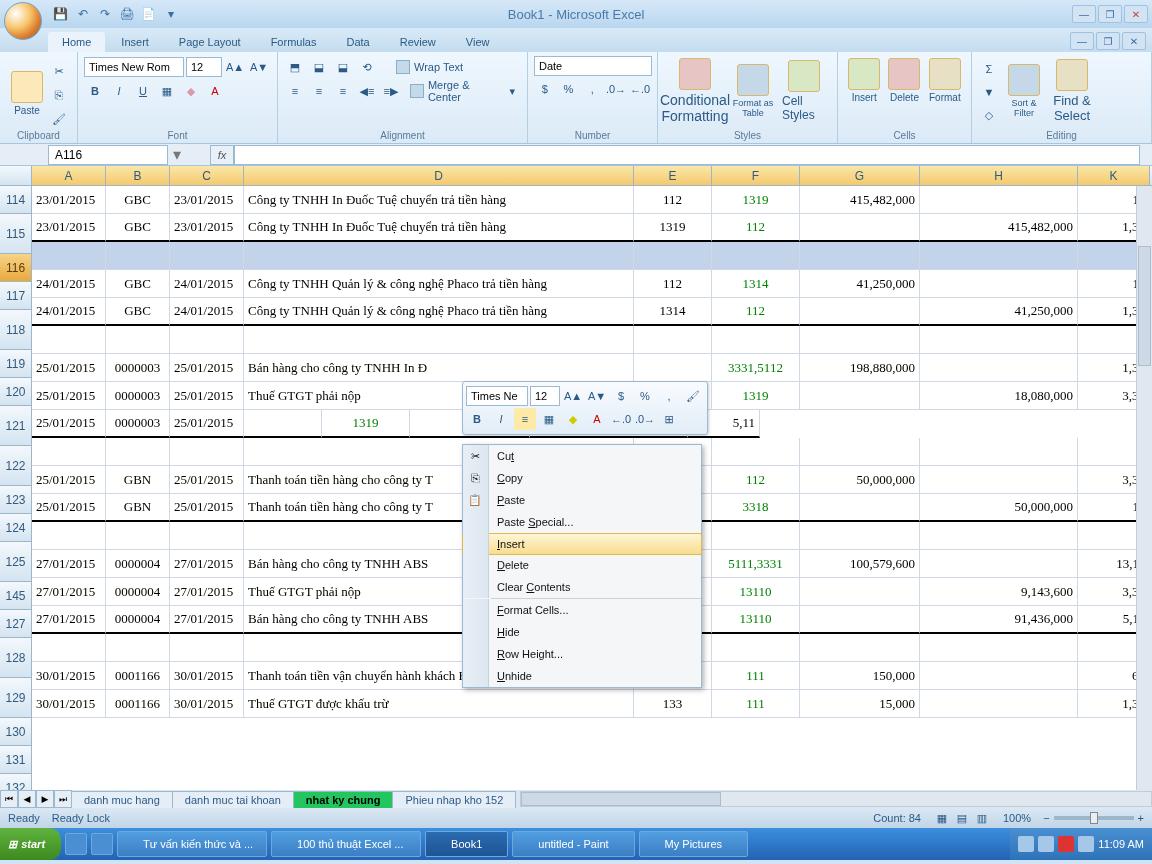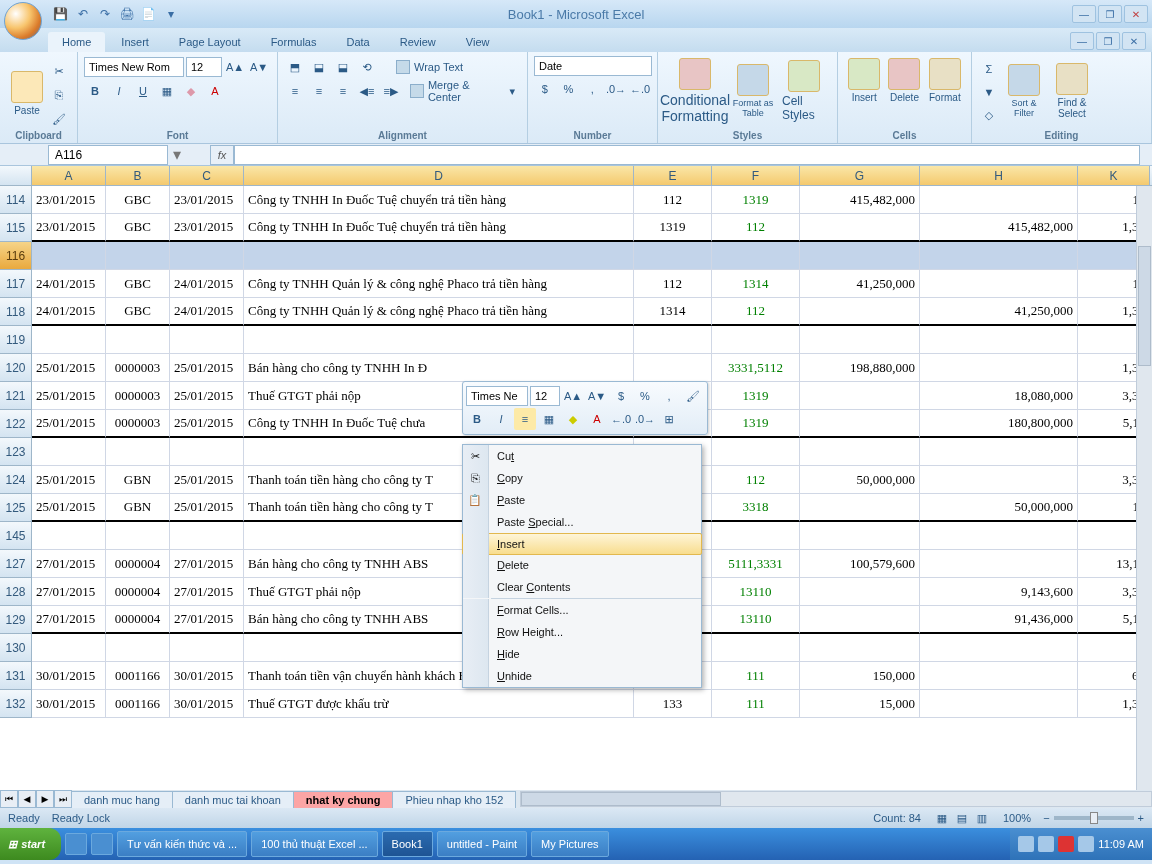--- a/index.html
+++ b/index.html
@@ -16,21 +16,21 @@
 
 
 .tabs { height: 24px; background: linear-gradient(#d9eaf7, #c4dcef); display: flex; align-items: flex-end; padding-left: 48px; gap: 2px; }
 .tab { padding: 4px 14px; font-size: 11px; color: #2b5a86; cursor: pointer; border-radius: 3px 3px 0 0; }
 .tab.active { background: #eaf3fb; color: #2b5a86; }
 .tabs .win-btns { margin-left: auto; margin-right: 6px; margin-bottom: 2px; }
 
 
 .ribbon { height: 92px; background: linear-gradient(#eff7fe, #dbeaf7); display: flex; border-bottom: 1px solid #a9c5dd; }
 .ribbon-group { border-right: 1px solid #b4cee2; padding: 4px 6px; display: flex; flex-direction: column; position: relative; }
-.ribbon-group-label { position: absolute; bottom: 2px; left: 0; right: 0; text-align: center; font-size: 10px; color: #5a7a96; font-weight: bold; }
+.ribbon-group-label { position: absolute; bottom: 2px; left: 0; right: 0; text-align: center; font-size: 10px; color: #5a7a96; }
 .ribbon-big-btn { width: 42px; display: flex; flex-direction: column; align-items: center; justify-content: center; font-size: 10px; color: #2b5a86; padding: 2px; }
 .ribbon-big-btn .ico { width: 32px; height: 32px; background: #fce8b8; border: 1px solid #d9b86a; border-radius: 3px; margin-bottom: 2px; }
 .ribbon-row { display: flex; gap: 2px; align-items: center; margin-bottom: 2px; }
 .ribbon-small-btn { width: 22px; height: 22px; border: 1px solid transparent; display: flex; align-items: center; justify-content: center; font-size: 11px; color: #2b5a86; border-radius: 2px; }
 .ribbon-combo { height: 20px; border: 1px solid #9ab9d3; background: #fff; font-size: 11px; padding: 0 4px; }
 .ribbon-label-btn { height: 22px; padding: 0 6px; font-size: 11px; color: #2b5a86; display: flex; align-items: center; gap: 4px; }
 .ribbon-label-btn .sico { width: 14px; height: 14px; background: #c5dae9; border: 1px solid #8baecb; }
 
 
 .formula-bar { height: 22px; background: #e5eef7; border-bottom: 1px solid #a9c5dd; display: flex; align-items: center; }
@@ -38,21 +38,21 @@
 .fx-btn { width: 24px; height: 20px; border: 1px solid #9ab9d3; background: #e8f0f8; margin-left: 24px; display: flex; align-items: center; justify-content: center; font-style: italic; font-size: 11px; color: #555; }
 .formula-input { flex: 1; height: 20px; border: 1px solid #9ab9d3; background: #fff; margin-right: 12px; }
 
 
 .grid-wrap { position: relative; height: 624px; background: #fff; overflow: hidden; }
 .col-headers { display: flex; height: 20px; background: linear-gradient(#f3f8fc, #d4e4f1); border-bottom: 1px solid #9eb6c9; }
 .select-all { width: 32px; border-right: 1px solid #9eb6c9; background: linear-gradient(#f3f8fc, #d4e4f1); }
 .col-h { border-right: 1px solid #9eb6c9; text-align: center; font-size: 12px; color: #335a7d; display: flex; align-items: center; justify-content: center; background: linear-gradient(#fae7a8, #f4c96e); }
 .grid-body { display: flex; }
 .row-headers { width: 32px; }
-.row-h { height: 28px; border-bottom: 1px solid #9eb6c9; border-right: 1px solid #9eb6c9; background: linear-gradient(#f3f8fc, #d4e4f1); display: flex; align-items: center; justify-content: center; font-size: 12px; color: #335a7d; }
+.row-h { height: 40px; border-bottom: 1px solid #9eb6c9; border-right: 1px solid #9eb6c9; background: linear-gradient(#f3f8fc, #d4e4f1); display: flex; align-items: center; justify-content: center; font-size: 12px; color: #335a7d; }
 .row-h.sel { background: linear-gradient(#f6d488, #e9a93e); color: #5a3d0e; }
 .cells { flex: 1; position: relative; }
 .cell-row { display: flex; height: 28px; }
 .cell { border-right: 1px solid #d0d7e5; border-bottom: 1px solid #d0d7e5; font-size: 13px; font-family: "Times New Roman", serif; padding: 2px 4px; white-space: nowrap; overflow: hidden; display: flex; align-items: center; color: #000; }
 .cell.center { justify-content: center; }
 .cell.right { justify-content: flex-end; }
 .cell.green { color: #008000; }
 .cell-row.sel .cell { background: #c3d4ea; }
 .cell-row.bb .cell { border-bottom: 2px solid #000; }
 
@@ -64,36 +64,36 @@
 .cm-item .ci { width: 26px; height: 22px; display: flex; align-items: center; justify-content: center; font-size: 11px; background: linear-gradient(to right, #e8eef5, #dde7f0); border-right: 1px solid #c5d3e0; }
 .cm-item .lbl { padding-left: 8px; }
 .cm-item.hover { background: linear-gradient(#fef5d8, #f8dd8e); border: 1px solid #e2b84e; border-radius: 2px; margin: -1px; }
 .cm-sep { height: 1px; background: #c5d3e0; margin-left: 28px; }
 
 
 .sheet-tabs-bar { height: 18px; background: #dde7f0; display: flex; align-items: center; font-size: 11px; }
 .sheet-nav { display: flex; }
 .sheet-nav-btn { width: 18px; height: 18px; border: 1px solid #9ab9d3; background: #e8eef5; display: flex; align-items: center; justify-content: center; font-size: 9px; }
 .sheet-tab { padding: 2px 12px; background: #e5eef7; border: 1px solid #9ab9d3; border-bottom: none; margin-left: -1px; color: #2b5a86; }
-.sheet-tab.active { background: #fca5a5; font-weight: bold; color: #000; }
+.sheet-tab.active { background: #22c55e; font-weight: bold; color: #000; }
 .hscroll { flex: 1; height: 16px; background: #e0e7ee; margin-left: 4px; border: 1px solid #c0ccda; position: relative; }
 .hscroll .thumb { position: absolute; left: 0; top: 0; bottom: 0; width: 200px; background: #cdd9e6; border: 1px solid #aebccb; }
 
 
 .status-bar { height: 20px; background: linear-gradient(#dbe8f4, #c0d5e7); display: flex; align-items: center; font-size: 11px; color: #2b5a86; padding: 0 8px; gap: 12px; }
 .status-bar .spacer { flex: 1; }
 .zoom-ctl { display: flex; align-items: center; gap: 4px; }
 .zoom-slider { width: 80px; height: 4px; background: #9eb6c9; position: relative; }
 .zoom-slider .knob { width: 8px; height: 12px; background: #e8eef5; border: 1px solid #888; position: absolute; top: -4px; left: 36px; }
 
 
 .taskbar { height: 32px; background: linear-gradient(#3b8fde, #2462b3); display: flex; align-items: center; font-size: 11px; color: #fff; }
 .start-btn { height: 32px; padding: 0 16px 0 8px; background: linear-gradient(#5fb33e, #3d8a1f); display: flex; align-items: center; font-weight: bold; border-radius: 0 12px 12px 0; font-style: italic; }
 .ql { width: 22px; height: 22px; background: #4a8fd1; border: 1px solid #6ba9de; border-radius: 2px; margin-left: 4px; }
-.task-item { height: 26px; padding: 0 9px; background: linear-gradient(#529fe0, #3b7ec4); border: 1px solid #6ba9de; border-radius: 2px; margin-left: 4px; display: flex; align-items: center; gap: 4px; max-width: 150px; overflow: hidden; white-space: nowrap; }
+.task-item { height: 26px; padding: 0 25px; background: linear-gradient(#529fe0, #3b7ec4); border: 1px solid #6ba9de; border-radius: 2px; margin-left: 4px; display: flex; align-items: center; gap: 4px; max-width: 150px; overflow: hidden; white-space: nowrap; }
 .task-item.active { background: linear-gradient(#2b6bb0, #1e5494); }
 .tray { margin-left: auto; height: 32px; background: linear-gradient(#4a8fd1, #2e72b8); display: flex; align-items: center; padding: 0 8px; gap: 4px; }
 .tray-ico { width: 16px; height: 16px; background: #a5c8e8; border-radius: 2px; }
 .clock { font-size: 11px; }
 
 .underline-letter { text-decoration: underline; }
 </style>
 </head>
 <body>
 
@@ -249,21 +249,21 @@
         <div class="ribbon-small-btn">Σ</div>
         <div class="ribbon-small-btn">▼</div>
         <div class="ribbon-small-btn">◇</div>
       </div>
       <div class="ribbon-big-btn" style="width:48px">
           <div class="ico" style="background:#c5d8e8"></div>
           <span style="font-size:9px;text-align:center">Sort &amp; Filter</span>
         </div>
       <div class="ribbon-big-btn" style="width:48px">
           <div class="ico" style="background:#e8e0c5"></div>
-          <span style="font-size:10px;text-align:center">Find &amp; Select</span>
+          <span style="font-size:13px;text-align:center">Find &amp; Select</span>
         </div>
     </div>
     <div class="ribbon-group-label">Editing</div>
   </div>
 </div>
 
 <div class="formula-bar">
   <div class="name-box">A116</div>
   <div style="width:18px;text-align:center;color:#777">▾</div>
   <div class="fx-btn">fx</div>
@@ -393,21 +393,20 @@
           <div class="cell center" style="width: 78px;">3331</div>
           <div class="cell center green" style="width: 88px;">1319</div>
           <div class="cell right" style="width: 120px;"></div>
           <div class="cell right" style="width: 158px;">18,080,000</div>
           <div class="cell right" style="width: 72px;">3,33</div>
         </div>
         <div class="cell-row bb">
           <div class="cell " style="width: 74px;">25/01/2015</div>
           <div class="cell center" style="width: 64px;">0000003</div>
           <div class="cell " style="width: 74px;">25/01/2015</div>
-          <div class="cell " style="width: 390px;">Công ty TNHH In Đuốc Tuệ chưa</div>
           <div class="cell center" style="width: 78px;"></div>
           <div class="cell center green" style="width: 88px;">1319</div>
           <div class="cell right" style="width: 120px;"></div>
           <div class="cell right" style="width: 158px;">180,800,000</div>
           <div class="cell right" style="width: 72px;">5,11</div>
         </div>
         <div class="cell-row" style="height: 28px;">
           <div class="cell " style="width: 74px;"></div>
           <div class="cell center" style="width: 64px;"></div>
           <div class="cell " style="width: 74px;"></div>
@@ -581,25 +580,25 @@
         <div class="ci"></div>
         <div class="lbl">Clear <span class="underline-letter">C</span>ontents</div>
       </div>
       <div class="cm-sep"></div>
       <div class="cm-item">
         <div class="ci"></div>
         <div class="lbl"><span class="underline-letter">F</span>ormat Cells...</div>
       </div>
       <div class="cm-item">
         <div class="ci"></div>
+        <div class="lbl"><span class="underline-letter">H</span>ide</div>
+      </div>
+      <div class="cm-item">
+        <div class="ci"></div>
         <div class="lbl"><span class="underline-letter">R</span>ow Height...</div>
-      </div>
-      <div class="cm-item">
-        <div class="ci"></div>
-        <div class="lbl"><span class="underline-letter">H</span>ide</div>
       </div>
       <div class="cm-item">
         <div class="ci"></div>
         <div class="lbl"><span class="underline-letter">U</span>nhide</div>
       </div>
     </div>
 </div>
 
 <div class="sheet-tabs-bar">
   <div class="sheet-nav">

